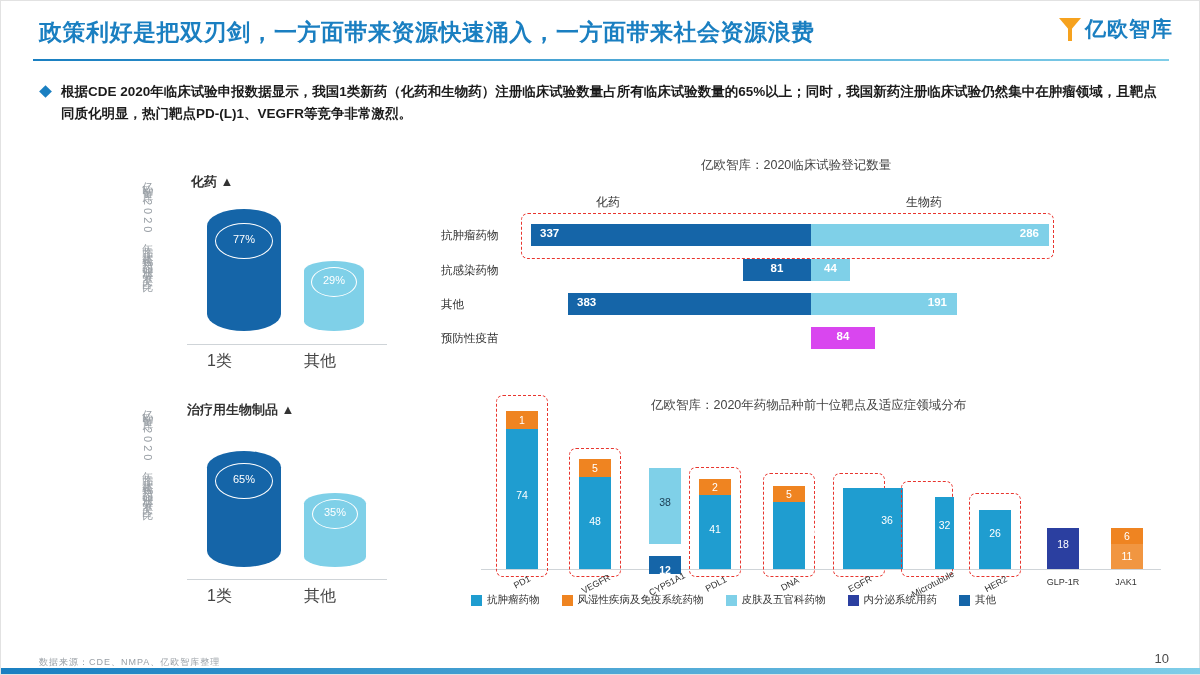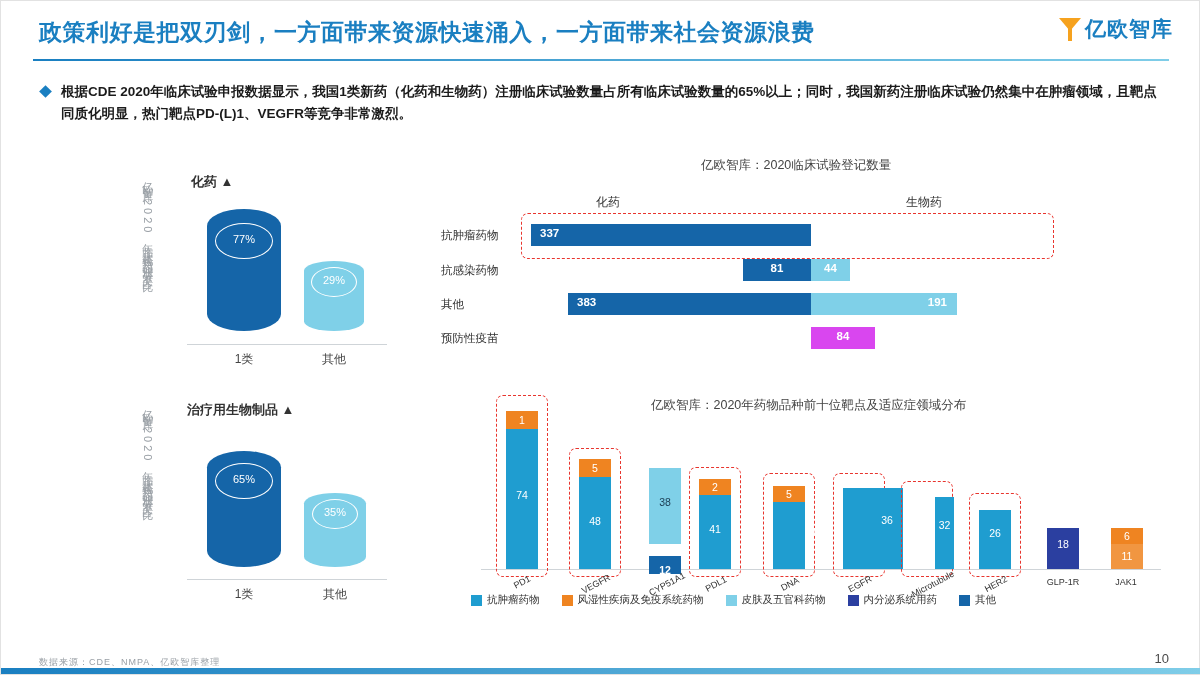--- a/index.html
+++ b/index.html
@@ -74,21 +74,21 @@
   .cyl { position:absolute; }
   .cyl .body {
     position:absolute; left:0; top:0; width:100%; height:100%;
     border-radius:50% / 14%;
   }
   .pct {
     position:absolute; width:100%; text-align:center;
     font-size:11px; color:#ffffff;
   }
   .cat-lab {
-    position:absolute; font-size:12px; color:#444; text-align:center;
+    position:absolute; font-size:16px; color:#444; 
   }
 
   
   .chart-title {
     position:absolute; font-size:12.5px; color:#444;
   }
   .grp-lab { position:absolute; font-size:12px; color:#333; }
   .row-lab { position:absolute; font-size:11.5px; color:#333; text-align:left; }
   .bar { position:absolute; height:22px; }
   .bar .val {
@@ -187,20 +187,23 @@
 
   <div class="grp-lab" style="left:595px; top:193px;">化药</div>
   <div class="grp-lab" style="left:905px; top:193px;">生物药</div>
 
   <div class="dashbox" style="left:520px; top:212px; width:533px; height:46px;"></div>
 
   <div class="row-lab" style="left:440px; top:227px;">抗肿瘤药物</div>
   <div class="bar" style="left:530px; top:223px; width:280px; background:#1565a8;">
     <span class="val" style="left:9px;">337</span>
   </div>
+  <div class="bar" style="left:810px; top:223px; width:238px; background:#7fd0e8;">
+    <span class="val" style="right:10px; text-align:right; width:auto;">286</span>
+  </div>
 
   <div class="row-lab" style="left:440px; top:262px;">抗感染药物</div>
   <div class="bar" style="left:742px; top:258px; width:68px; background:#1565a8;">
     <span class="val" style="left:0; width:100%; text-align:center;">81</span>
   </div>
   <div class="bar" style="left:810px; top:258px; width:39px; background:#7fd0e8;">
     <span class="val" style="left:0; width:100%; text-align:center;">44</span>
   </div>
 
   <div class="row-lab" style="left:440px; top:296px;">其他</div>

